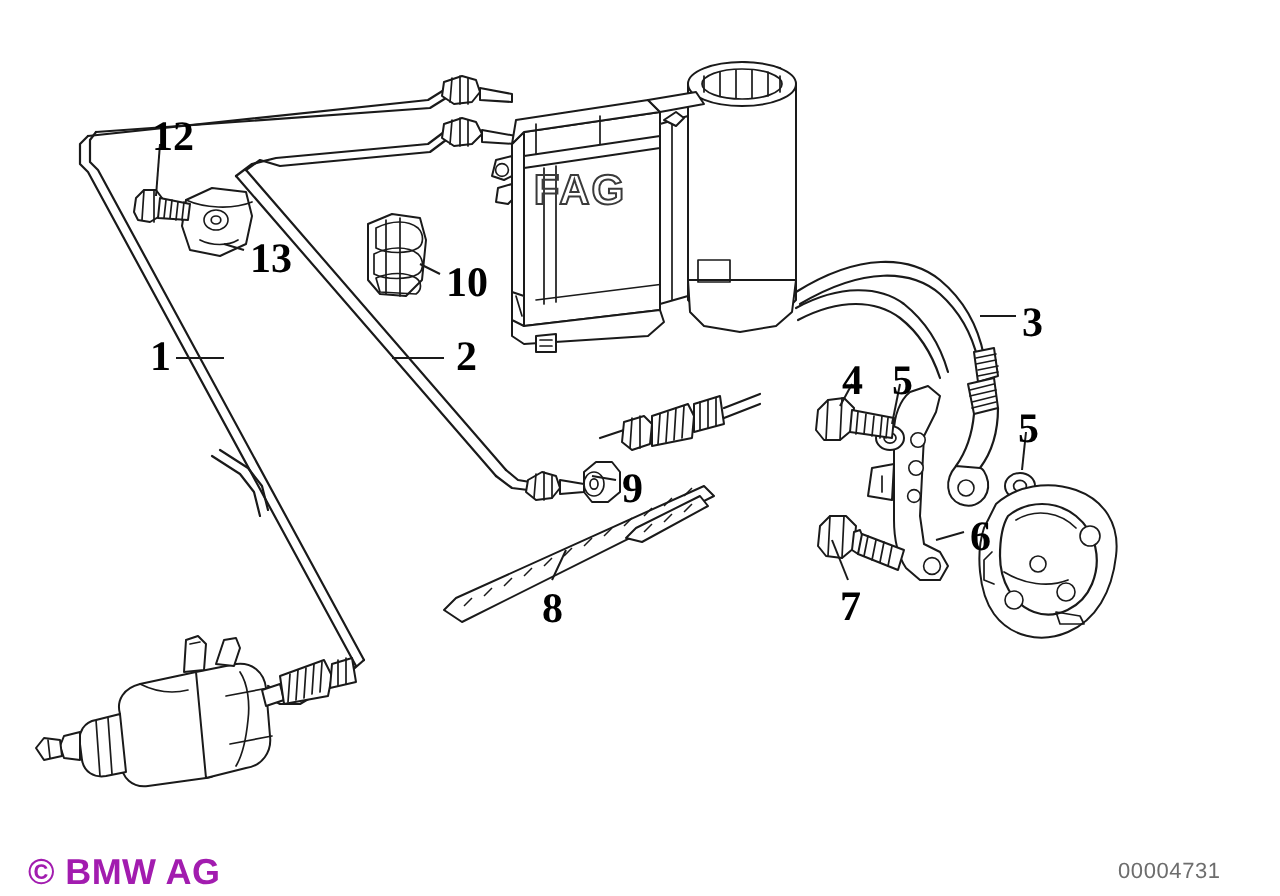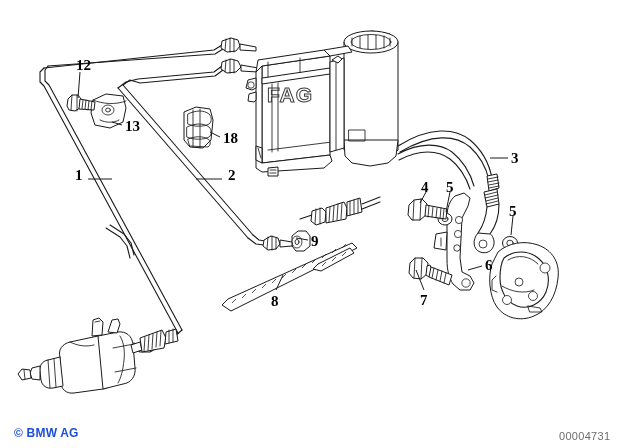--- a/index.html
+++ b/index.html
@@ -62,43 +62,43 @@
   }
   .hatch {
     fill: none;
     stroke: #1a1a1a;
     stroke-width: 0.75;
   }
   .callout {
     position: absolute;
     font-family: "Liberation Serif", serif;
     font-weight: bold;
-    font-size: 15px;
+    font-size: 21px;
     color: #000000;
     line-height: 1;
     white-space: nowrap;
     user-select: none;
   }
   .fag-text {
     font-family: "Liberation Sans", sans-serif;
     font-size: 21px;
     font-weight: bold;
     letter-spacing: 1px;
     fill: none;
     stroke: #3a3a3a;
     stroke-width: 1.0;
   }
   #copyright {
     position: absolute;
     left: 14px;
     top: 426px;
     font-family: "Liberation Sans", sans-serif;
-    font-size: 12px;
+    font-size: 18px;
     font-weight: bold;
-    color: #1d4ed8;
+    color: #a21caf;
     letter-spacing: 0.2px;
     white-space: nowrap;
   }
   #image-id {
     position: absolute;
     left: 559px;
     top: 430px;
     font-family: "Liberation Sans", sans-serif;
     font-size: 11px;
     color: #6d6d6d;
@@ -364,20 +364,20 @@
   <div class="callout" style="left:75px;  top:168px;">1</div>
   <div class="callout" style="left:228px; top:168px;">2</div>
   <div class="callout" style="left:511px; top:151px;">3</div>
   <div class="callout" style="left:421px; top:180px;">4</div>
   <div class="callout" style="left:446px; top:180px;">5</div>
   <div class="callout" style="left:509px; top:204px;">5</div>
   <div class="callout" style="left:485px; top:258px;">6</div>
   <div class="callout" style="left:420px; top:293px;">7</div>
   <div class="callout" style="left:271px; top:294px;">8</div>
   <div class="callout" style="left:311px; top:234px;">9</div>
-  <div class="callout" style="left:223px; top:131px;">18</div>
+  <div class="callout" style="left:223px; top:131px;">10</div>
   <div class="callout" style="left:125px; top:119px;">13</div>
   <div class="callout" style="left:76px;  top:58px;">12</div>
 
   <div id="copyright">© BMW AG</div>
   <div id="image-id">00004731</div>
 
 </div>
 
 </body></html>

